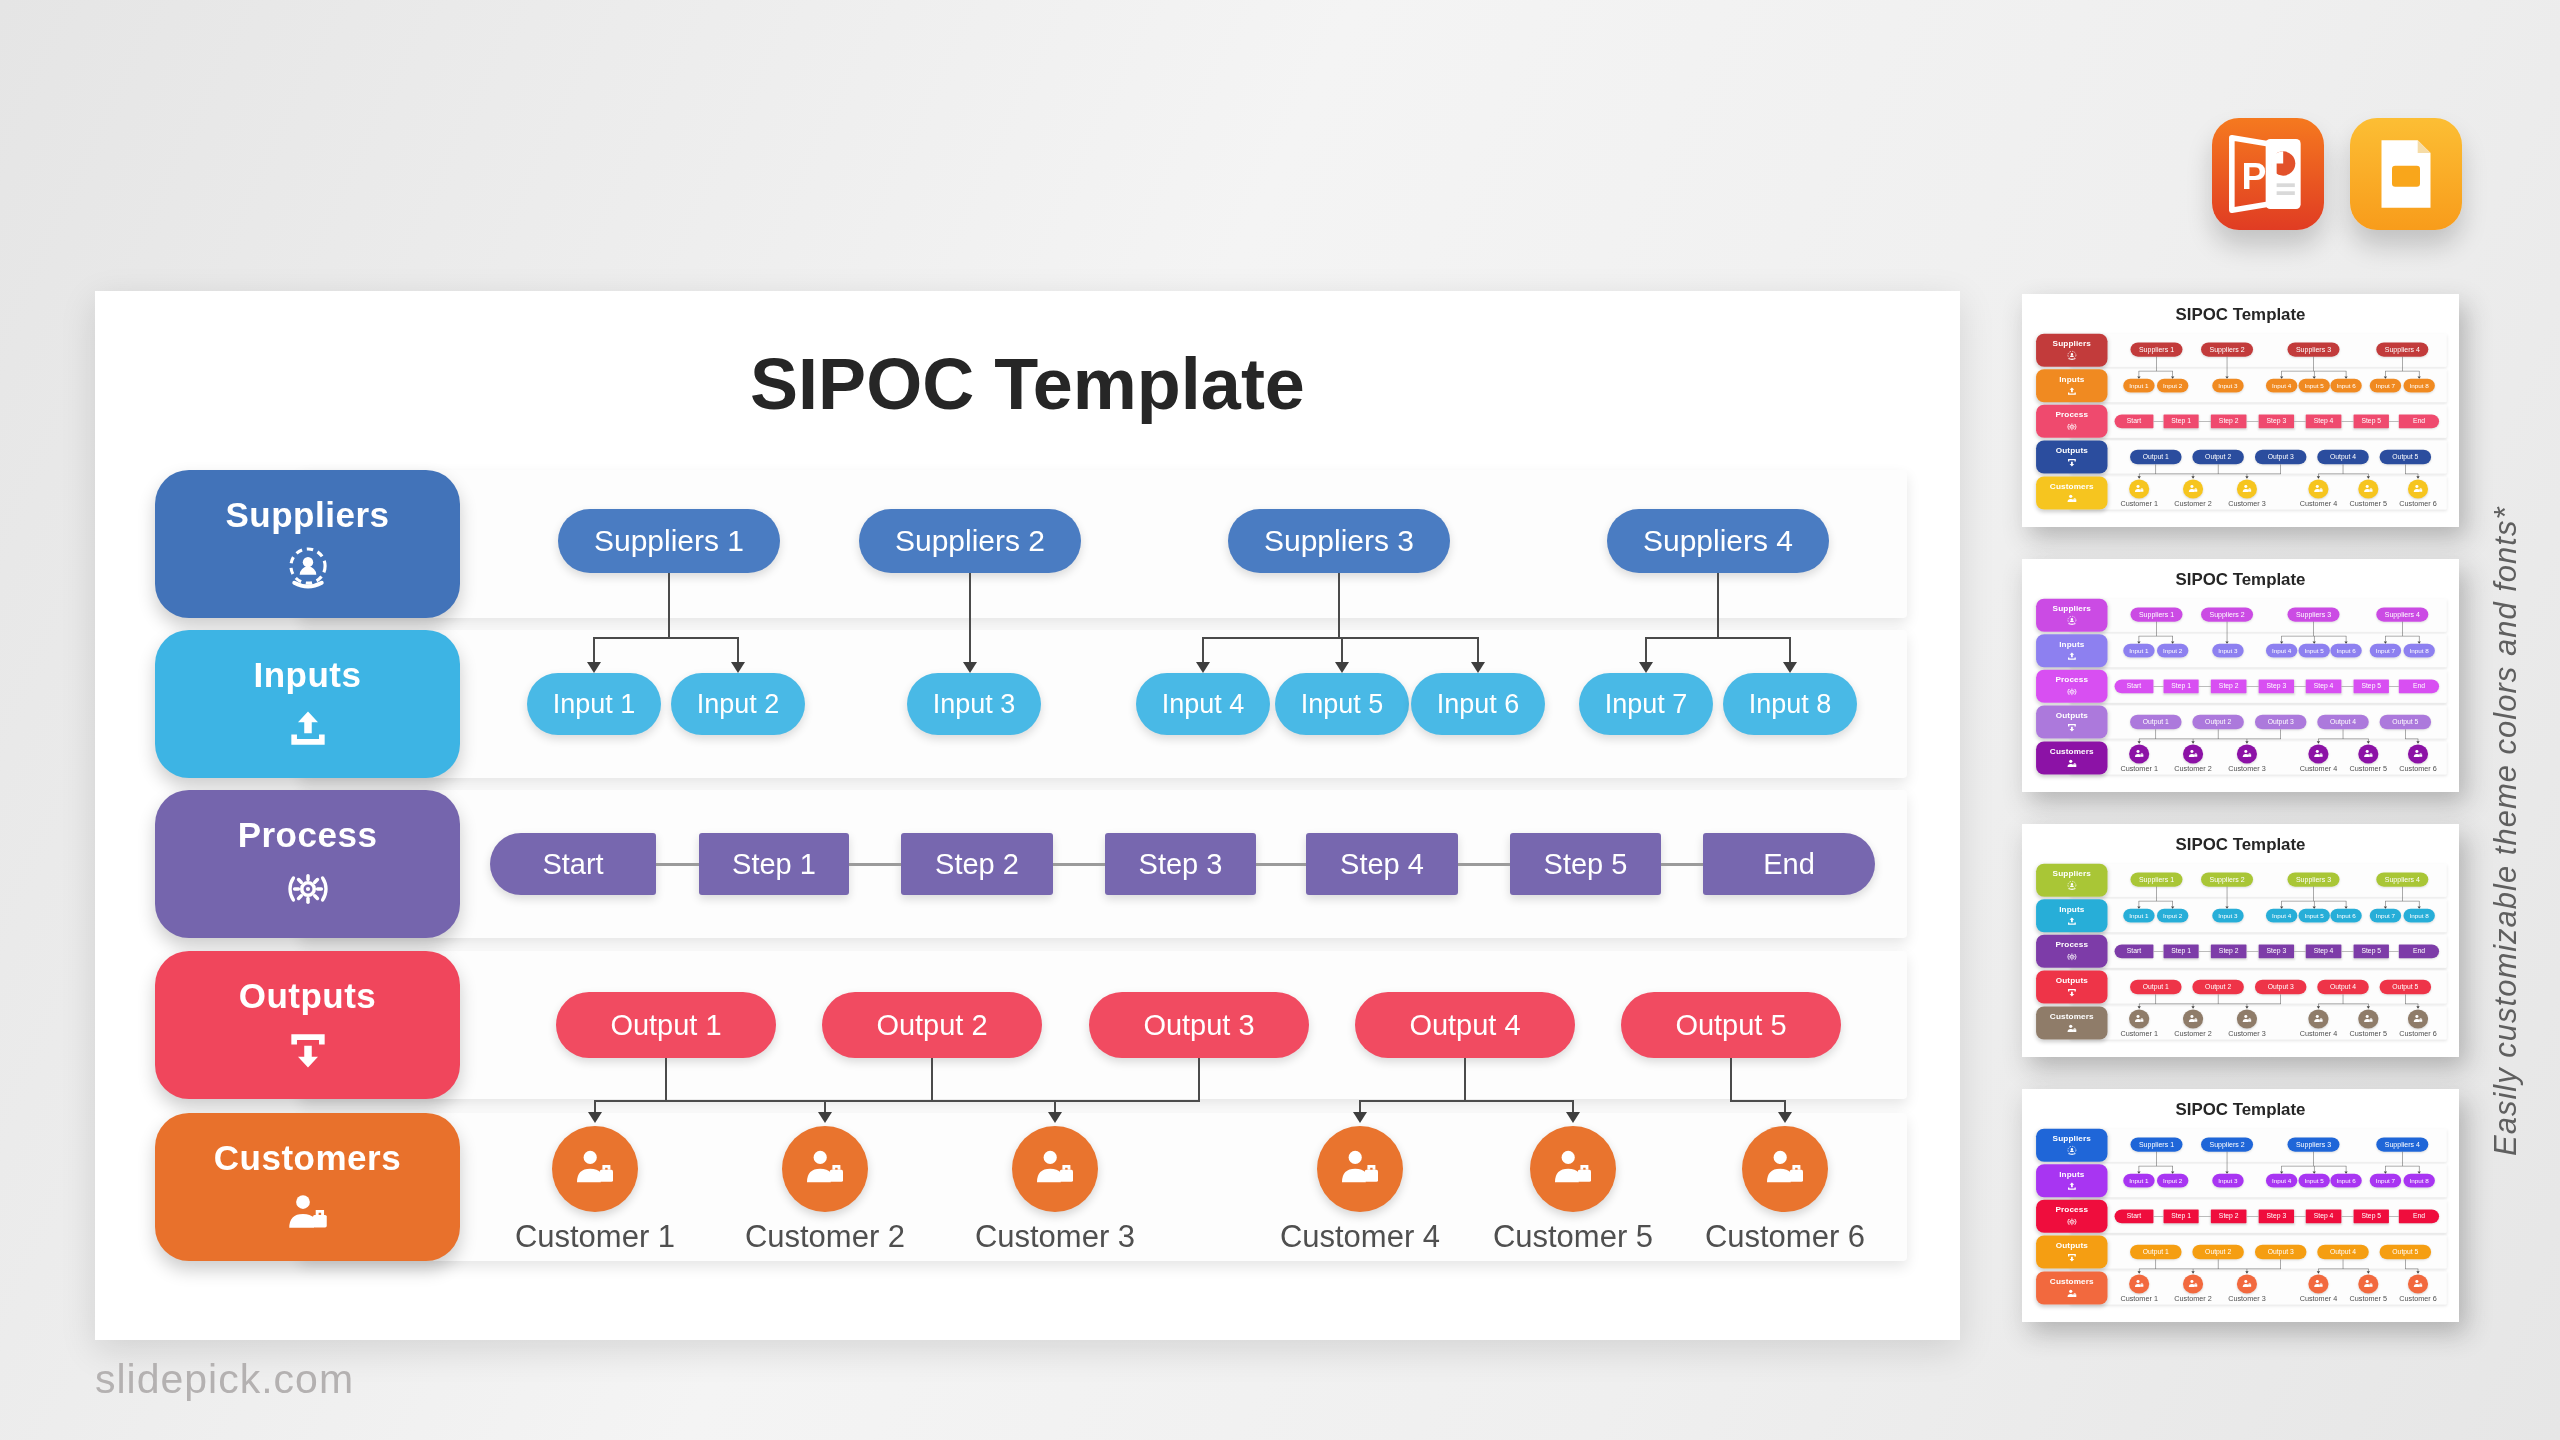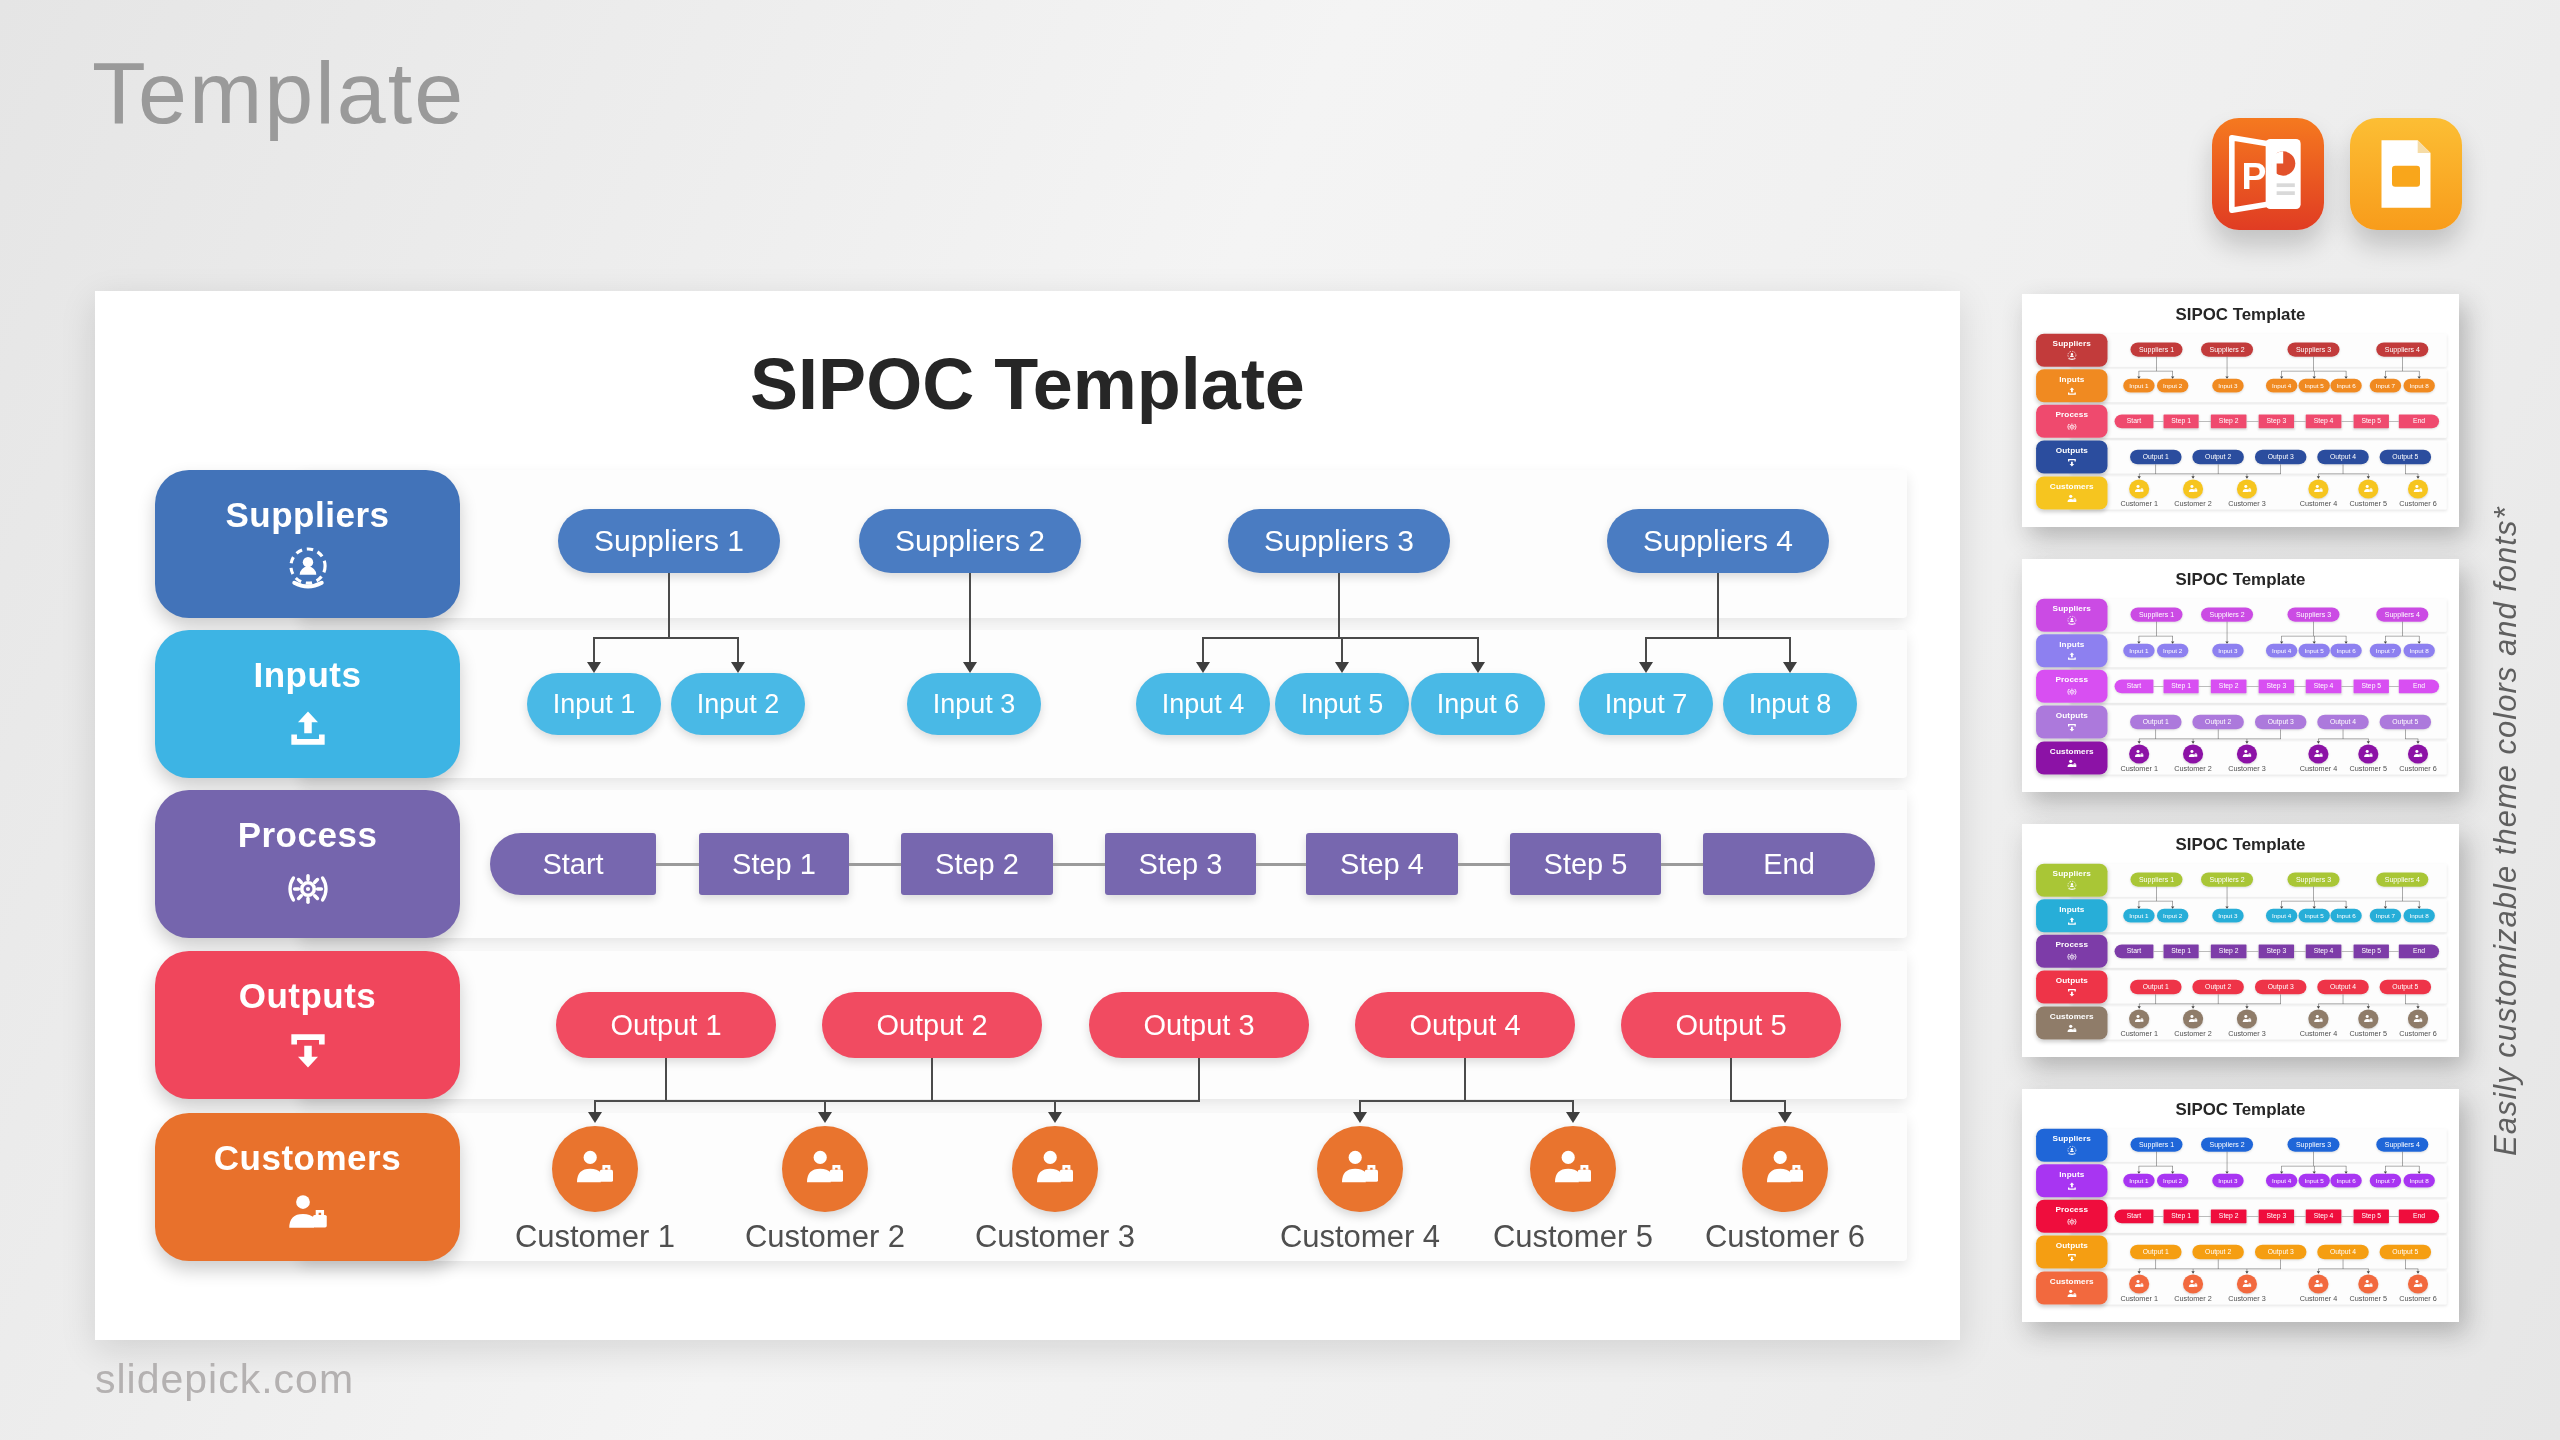--- a/index.html
+++ b/index.html
@@ -64,21 +64,20 @@
     font-size:31px;font-style:italic;color:#5f5f5f;letter-spacing:1px}
   .footer-text{position:absolute;left:95px;top:1356px;font-size:41px;color:#b4b1b1;
     letter-spacing:1px}
 </style>
 </head>
 <body>
 
 <div class="stage">
 
   <div class="brand">
-    <span class="brand-sub">Template</span>
   </div>
 
   <div class="fmt-icon" id="ppt-icon">
     <svg viewBox="0 0 48 48">
       <rect x="23" y="9" width="15" height="30" rx="2" fill="#ffffff"></rect>
       <circle cx="30.5" cy="19.5" r="5.2" fill="#e2512a"></circle>
       <path d="M30.5 19.5 L30.5 14.3 A5.2 5.2 0 0 0 25.3 19.5 Z" fill="#ffffff"></path>
       <rect x="25.5" y="28" width="10" height="1.6" fill="#d9d9d9"></rect>
       <rect x="25.5" y="31.4" width="10" height="1.6" fill="#d9d9d9"></rect>
       <path d="M8.5 8.5 L26.5 11.5 L26.5 36.5 L8.5 39.5 Z" fill="none" stroke="#ffffff" stroke-width="2.4" stroke-linejoin="round"></path>

